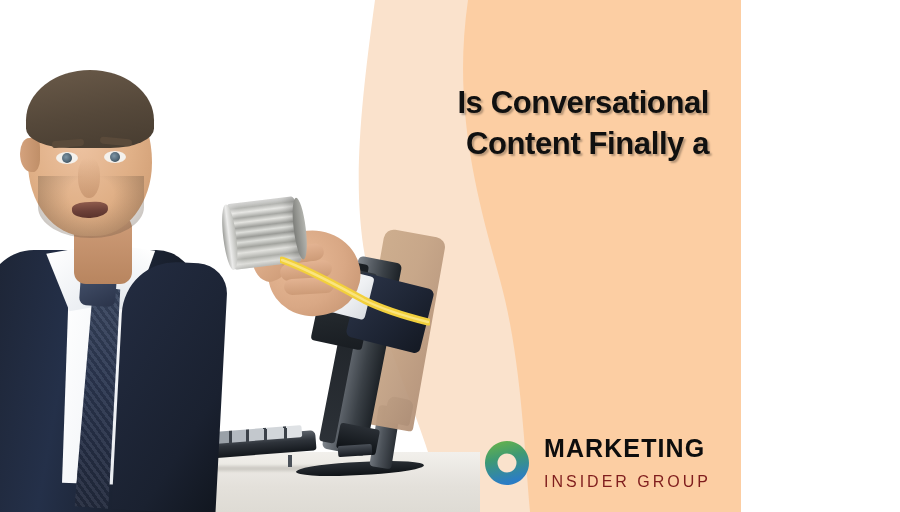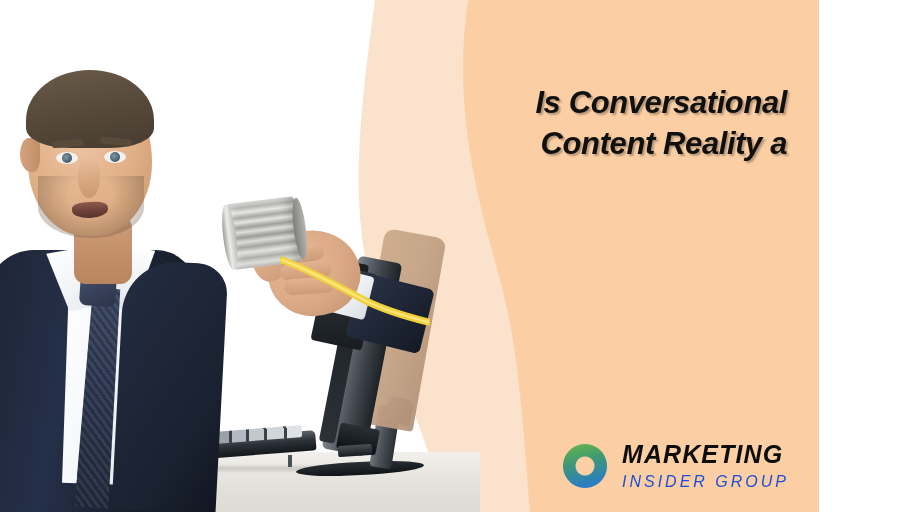--- a/index.html
+++ b/index.html
@@ -2,26 +2,25 @@
 <html><head>
 <meta charset="utf-8">
 <style>
   html, body {
     margin: 0;
     padding: 0;
     background: #ffffff;
   }
   #banner {
     position: relative;
-    width: 819px;
+    width: 741px;
     height: 512px;
     overflow: hidden;
     background: #ffffff;
     font-family: "Liberation Sans", sans-serif;
-    font-style: italic;
   }
 
   
   .wave-layer {
     position: absolute;
     inset: 0;
     width: 900px;
     height: 512px;
   }
 
@@ -473,22 +472,22 @@
   .logo-words { display: flex; flex-direction: column; line-height: 1; }
   .logo-top {
     font-size: 25px;
     font-weight: bold;
     letter-spacing: 1.1px;
     color: #0d0d0d;
   }
   .logo-sub {
     font-size: 16px;
     letter-spacing: 3.0px;
-    color: #1d4ed8;
-    margin-top: 7px;
+    color: #7f1d1d;
+    margin-top: 13px;
   }
 </style>
 </head>
 <body>
 
 <div id="banner">
 
   <svg class="wave-layer" viewBox="0 0 900 512" preserveAspectRatio="none">
     <path d="M375,0 C360,110 352,190 366,262 C382,346 424,420 445,512 L900,512 L900,0 Z" fill="#fae2cc"></path>
     <path d="M468,0 C452,110 478,200 500,280 C520,352 524,440 530,512 L900,512 L900,0 Z" fill="#fccea3"></path>
@@ -555,21 +554,21 @@
 
     <svg class="string" viewBox="0 0 150 80">
       <path d="M2,14 C30,24 58,40 84,54 C104,64 124,70 148,76" stroke="#f2d03c" stroke-width="7" fill="none" stroke-linecap="round"></path>
       <path d="M2,14 C30,24 58,40 84,54 C104,64 124,70 148,76" stroke="#fbe88a" stroke-width="2.4" fill="none" stroke-linecap="round" opacity="0.85"></path>
     </svg>
 
   </div>
 
   <div class="headline">
     <div>Is Conversational</div>
-    <div>Content Reality a</div>
+    <div>Content Finally a</div>
   </div>
 
   <div class="logo">
     <svg class="logo-mark" viewBox="0 0 46 46">
       <defs>
         <linearGradient id="ringgrad" x1="0" y1="0" x2="0.25" y2="1">
           <stop offset="0%" stop-color="#6cb646"></stop>
           <stop offset="45%" stop-color="#3f9a72"></stop>
           <stop offset="100%" stop-color="#2b7dc4"></stop>
         </linearGradient>

